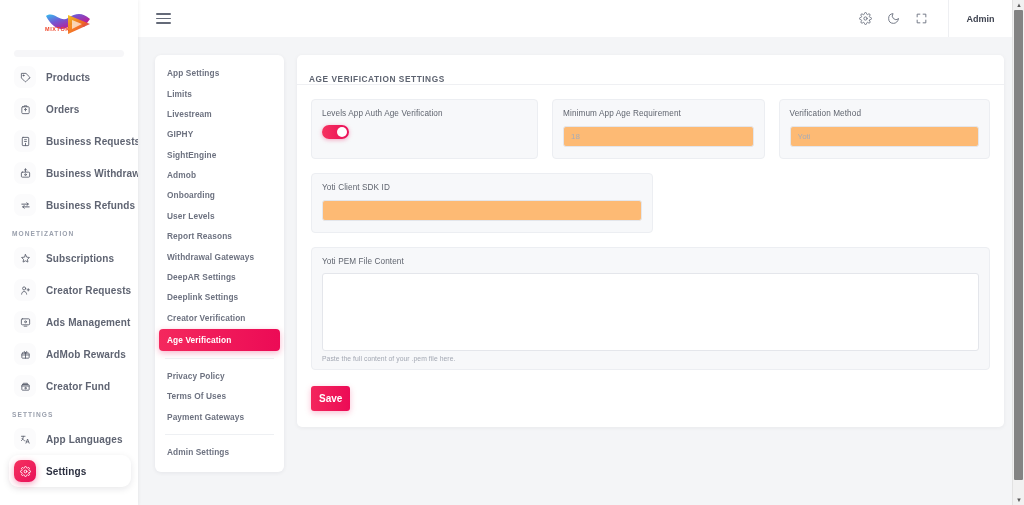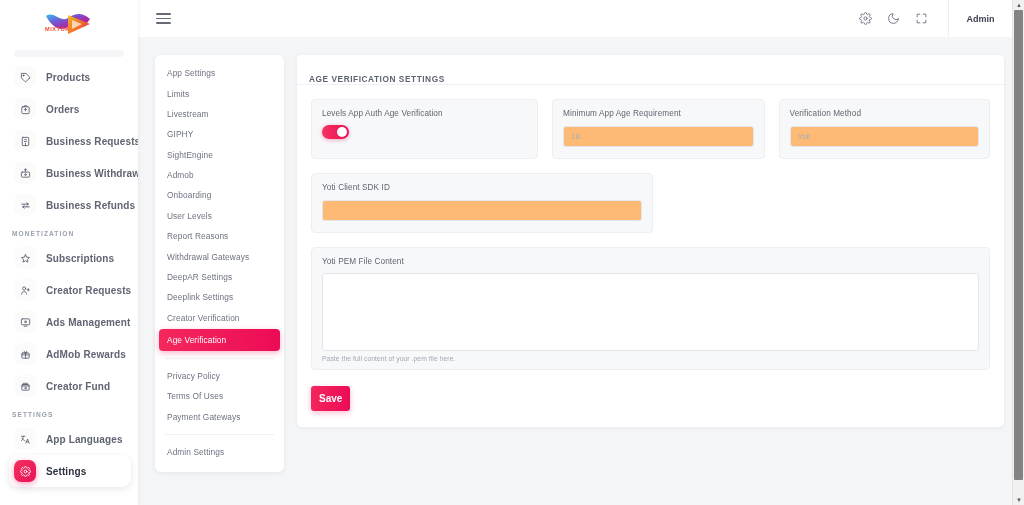--- a/index.html
+++ b/index.html
@@ -163,21 +163,21 @@
     left: 155px; top: 55px;
     width: 129px;
     background: #ffffff;
     border-radius: 6px;
     box-shadow: 0 1px 4px rgba(30,30,50,0.07);
     padding: 8px 0 10px 0;
     z-index: 3;
   }
   .subnav-item {
     font-size: 8.3px;
-    font-weight: 400;
+    font-weight: 700;
     color: #6d7280;
     padding: 5.2px 12px;
     cursor: pointer;
     white-space: nowrap;
     letter-spacing: 0.1px;
   }
   .subnav-item.active {
     background: linear-gradient(90deg,#f4285d,#ec0b56);
     color: #ffffff;
     border-radius: 4px;

